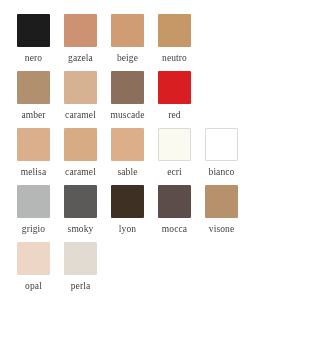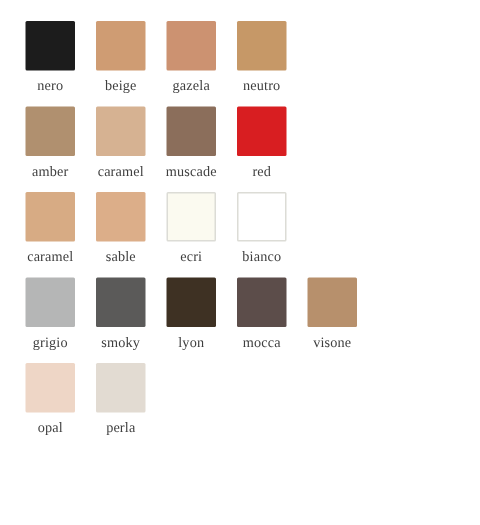--- a/index.html
+++ b/index.html
@@ -57,26 +57,26 @@
 </head>
 <body>
 
 <div id="palette-grid">
     <div class="swatch-row">
       <div class="swatch-cell">
         <div class="swatch-chip" style="background: rgb(28, 28, 28);"></div>
         <div class="swatch-label">nero</div>
       </div>
       <div class="swatch-cell">
+        <div class="swatch-chip" style="background: rgb(204, 146, 113);"></div>
+        <div class="swatch-label">gazela</div>
+      </div>
+      <div class="swatch-cell">
         <div class="swatch-chip" style="background: rgb(207, 156, 115);"></div>
         <div class="swatch-label">beige</div>
-      </div>
-      <div class="swatch-cell">
-        <div class="swatch-chip" style="background: rgb(204, 146, 113);"></div>
-        <div class="swatch-label">gazela</div>
       </div>
       <div class="swatch-cell">
         <div class="swatch-chip" style="background: rgb(198, 152, 103);"></div>
         <div class="swatch-label">neutro</div>
       </div>
     </div>
     <div class="swatch-row">
       <div class="swatch-cell">
         <div class="swatch-chip" style="background: rgb(176, 144, 111);"></div>
         <div class="swatch-label">amber</div>
@@ -88,20 +88,24 @@
       <div class="swatch-cell">
         <div class="swatch-chip" style="background: rgb(139, 110, 91);"></div>
         <div class="swatch-label">muscade</div>
       </div>
       <div class="swatch-cell">
         <div class="swatch-chip" style="background: rgb(216, 30, 33);"></div>
         <div class="swatch-label">red</div>
       </div>
     </div>
     <div class="swatch-row">
+      <div class="swatch-cell">
+        <div class="swatch-chip" style="background: rgb(219, 175, 140);"></div>
+        <div class="swatch-label">melisa</div>
+      </div>
       <div class="swatch-cell">
         <div class="swatch-chip" style="background: rgb(215, 171, 132);"></div>
         <div class="swatch-label">caramel</div>
       </div>
       <div class="swatch-cell">
         <div class="swatch-chip" style="background: rgb(220, 174, 137);"></div>
         <div class="swatch-label">sable</div>
       </div>
       <div class="swatch-cell">
         <div class="swatch-chip bordered" style="background: rgb(251, 250, 240);"></div>

